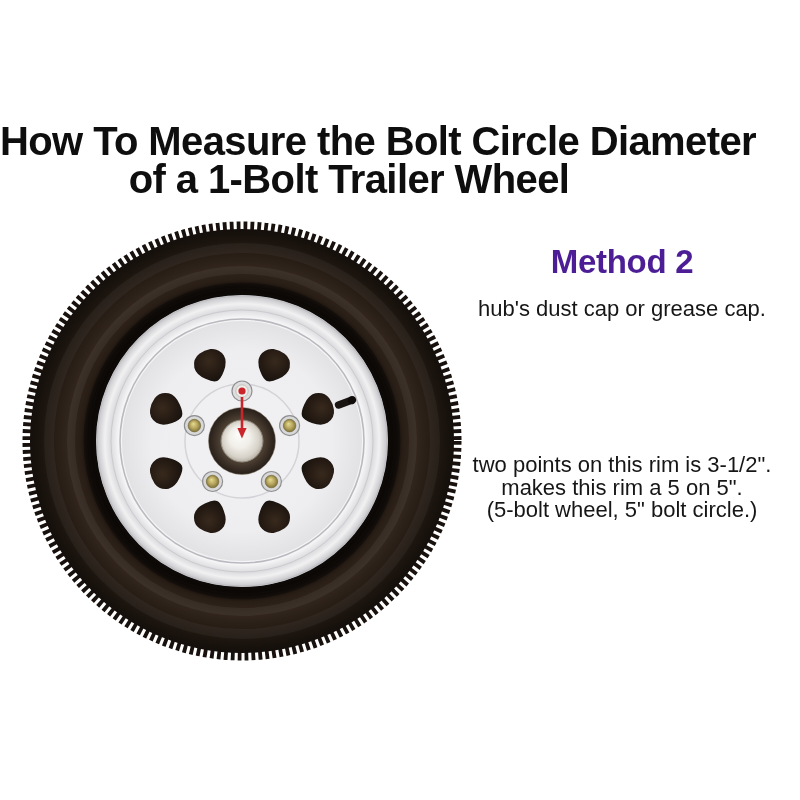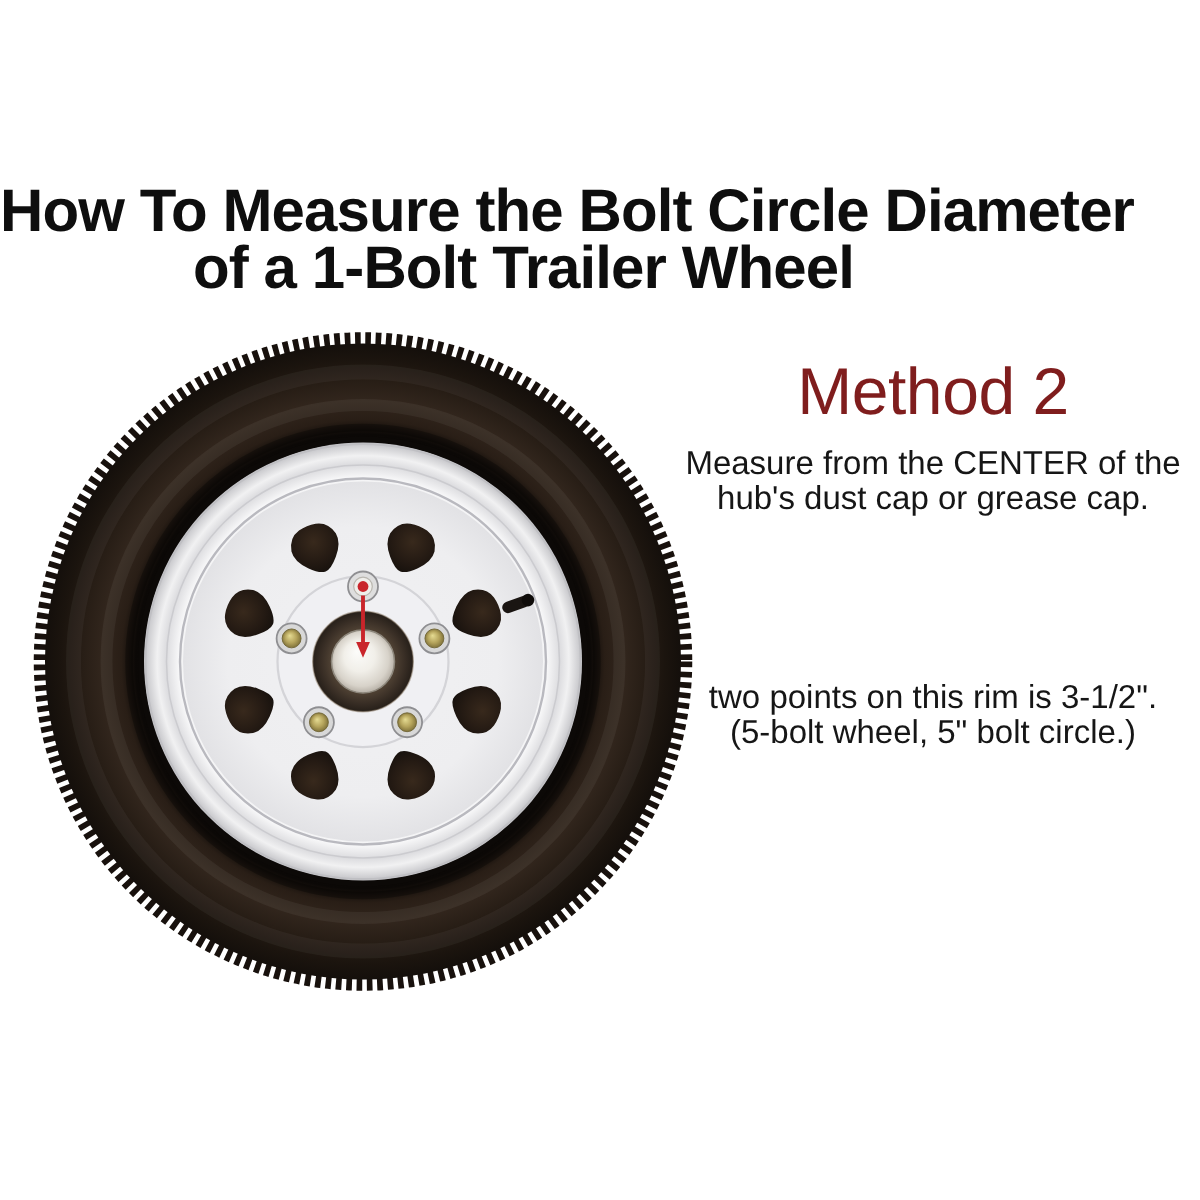--- a/index.html
+++ b/index.html
@@ -28,25 +28,25 @@
   .instructions {
     position: absolute;
     left: 448px; top: 0; width: 348px;
     text-align: center;
     color: #161616;
   }
   .method-heading {
     position: absolute;
     top: 243px; left: 0; width: 100%;
     margin: 0;
-    font-size: 44px;
+    font-size: 33px;
     line-height: 37px;
-    font-weight: 400;
+    font-weight: 700;
     letter-spacing: -0.3px;
-    color: #7f1d1d;
+    color: #4c1d95;
   }
   .para {
     position: absolute;
     left: 0; width: 100%;
     font-size: 22px;
     line-height: 22.6px;
     font-weight: 400;
   }
   .para-1 { top: 298px; }
   .para-2 { top: 454px; }
@@ -184,23 +184,23 @@
       <circle cx="222" cy="172" r="3.6" fill="#c9252b"></circle>
       <line x1="222" y1="178" x2="222" y2="210.5" stroke-width="2.6" stroke="#c9252b"></line>
       <polygon points="222,219.5 217.4,209 226.6,209" fill="#c9252b"></polygon>
     </g>
   </svg>
 
   <section class="instructions">
     <h2 class="method-heading">Method 2</h2>
 
     <div class="para para-1">
-      <div class="para-line">Measure from the CENTER of the</div>
       <div class="para-line">hub's dust cap or grease cap.</div>
     </div>
 
     <div class="para para-2">
       <div class="para-line">two points on this rim is 3-1/2".</div>
+      <div class="para-line">makes this rim a 5 on 5".</div>
       <div class="para-line">(5-bolt wheel, 5" bolt circle.)</div>
     </div>
   </section>
 
 </div>
 
 </body></html>

